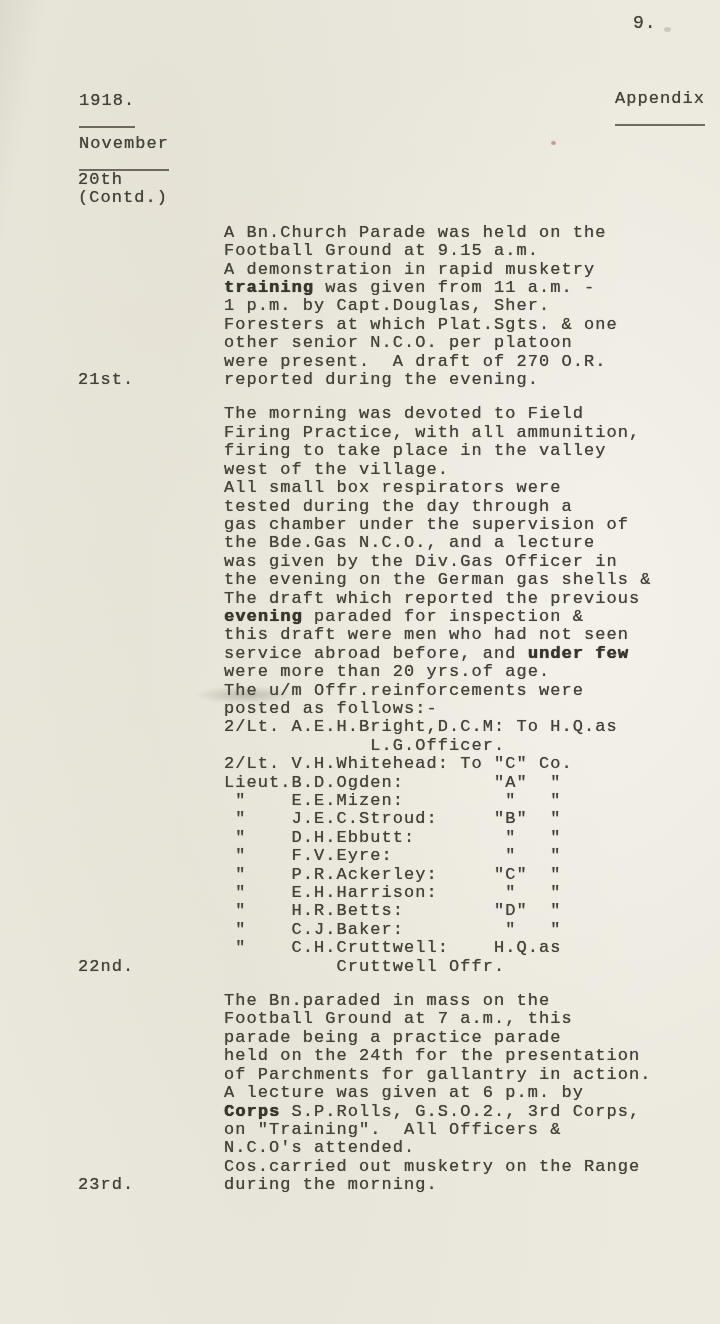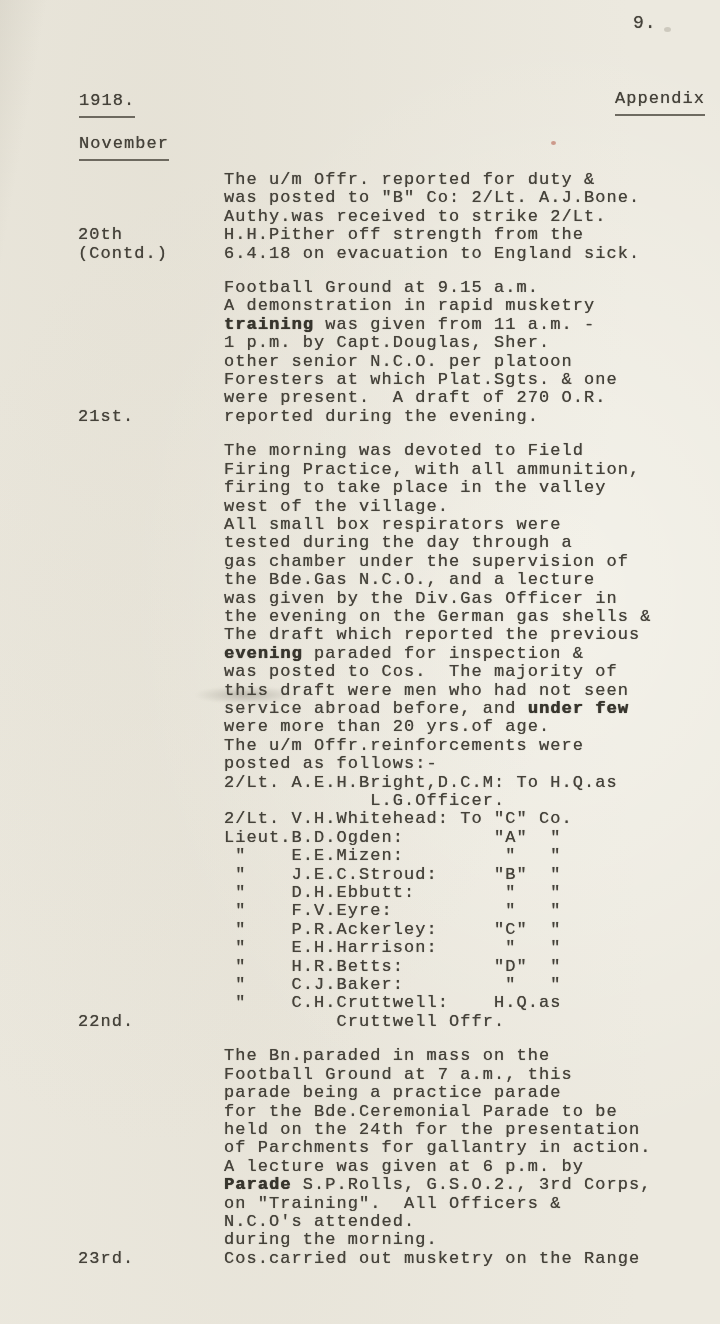--- a/index.html
+++ b/index.html
@@ -17,21 +17,21 @@
     font-family:"Liberation Mono","DejaVu Sans Mono",monospace;
     font-size:17px;
     letter-spacing:1.05px;
     line-height:18.4px;
     color:#45423a;
     text-shadow:0 0 0.7px rgba(69,66,58,0.85);
   }
   .underline{
     display:inline-block;
     border-bottom:2px solid rgba(74,71,61,0.78);
-    padding-bottom:6px;
+    padding-bottom:16px;
   }
   .pageno{position:absolute;top:14px;left:633px;font-size:18px;}
   .year{position:absolute;top:92px;left:79px;}
   .appendix{position:absolute;top:90px;left:615px;}
   .month{position:absolute;top:135px;left:79px;}
   .entries{position:absolute;top:171px;left:0;width:100%;}
   .entry{display:flex;align-items:flex-end;margin-bottom:16px;gap:24px;}
   .date-col{flex:0 0 122px;margin-left:78px;}
   .body-col{flex:0 1 auto;}
   .line{white-space:pre;min-height:18.4px;}
@@ -66,40 +66,34 @@
   <div class="year underline">1918.</div>
   <div class="appendix underline">Appendix</div>
   <div class="month underline">November</div>
 
   <div class="entries">
     <div class="entry">
       <div class="date-col">
           <div class="line">20th</div>
           <div class="line">(Contd.)</div>
         </div>
-      <div class="body-col">
-          <div class="line">The u/m Offr. reported for duty &amp;</div>
-          <div class="line">was posted to "B" Co: 2/Lt. A.J.Bone.</div>
-          <div class="line">Authy.was received to strike 2/Lt.</div>
-          <div class="line">H.H.Pither off strength from the</div>
-          <div class="line">6.4.18 on evacuation to England sick.</div>
-        </div>
     </div>
 
     <div class="entry">
       <div class="date-col">
           <div class="line">21st.</div>
         </div>
       <div class="body-col">
+          <div class="line">A Bn.Church Parade was held on the</div>
           <div class="line">Football Ground at 9.15 a.m.</div>
           <div class="line">A demonstration in rapid musketry</div>
           <div class="line"><b>training</b> was given from 11 a.m. -</div>
           <div class="line">1 p.m. by Capt.Douglas, Sher.</div>
+          <div class="line">Foresters at which Plat.Sgts. &amp; one</div>
           <div class="line">other senior N.C.O. per platoon</div>
-          <div class="line">Foresters at which Plat.Sgts. &amp; one</div>
           <div class="line">were present.  A draft of 270 O.R.</div>
           <div class="line">reported during the evening.</div>
         </div>
     </div>
 
     <div class="entry">
       <div class="date-col">
           <div class="line">22nd.</div>
         </div>
       <div class="body-col">
@@ -108,21 +102,20 @@
           <div class="line">firing to take place in the valley</div>
           <div class="line">west of the village.</div>
           <div class="line">All small box respirators were</div>
           <div class="line">tested during the day through a</div>
           <div class="line">gas chamber under the supervision of</div>
           <div class="line">the Bde.Gas N.C.O., and a lecture</div>
           <div class="line">was given by the Div.Gas Officer in</div>
           <div class="line">the evening on the German gas shells &amp;</div>
           <div class="line">The draft which reported the previous</div>
           <div class="line"><b>evening</b> paraded for inspection &amp;</div>
-          <div class="line">was posted to Cos.  The majority of</div>
           <div class="line">this draft were men who had not seen</div>
           <div class="line">service abroad before, and <b>under few</b></div>
           <div class="line">were more than 20 yrs.of age.</div>
           <div class="line">The u/m Offr.reinforcements were</div>
           <div class="line">posted as follows:-</div>
           <div class="line">2/Lt. A.E.H.Bright,D.C.M: To H.Q.as</div>
           <div class="line">             L.G.Officer.</div>
           <div class="line">2/Lt. V.H.Whitehead: To "C" Co.</div>
           <div class="line">Lieut.B.D.Ogden:        "A"  "</div>
           <div class="line"> "    E.E.Mizen:         "   "</div>
@@ -139,26 +132,25 @@
     </div>
 
     <div class="entry">
       <div class="date-col">
           <div class="line">23rd.</div>
         </div>
       <div class="body-col">
           <div class="line">The Bn.paraded in mass on the</div>
           <div class="line">Football Ground at 7 a.m., this</div>
           <div class="line">parade being a practice parade</div>
-          <div class="line">for the Bde.Ceremonial Parade to be</div>
           <div class="line">held on the 24th for the presentation</div>
           <div class="line">of Parchments for gallantry in action.</div>
           <div class="line">A lecture was given at 6 p.m. by</div>
-          <div class="line"><b>Parade</b> S.P.Rolls, G.S.O.2., 3rd Corps,</div>
+          <div class="line"><b>Corps</b> S.P.Rolls, G.S.O.2., 3rd Corps,</div>
           <div class="line">on "Training".  All Officers &amp;</div>
           <div class="line">N.C.O's attended.</div>
+          <div class="line">Cos.carried out musketry on the Range</div>
           <div class="line">during the morning.</div>
-          <div class="line">Cos.carried out musketry on the Range</div>
         </div>
     </div>
   </div>
 
 </div>
 
 </body></html>

